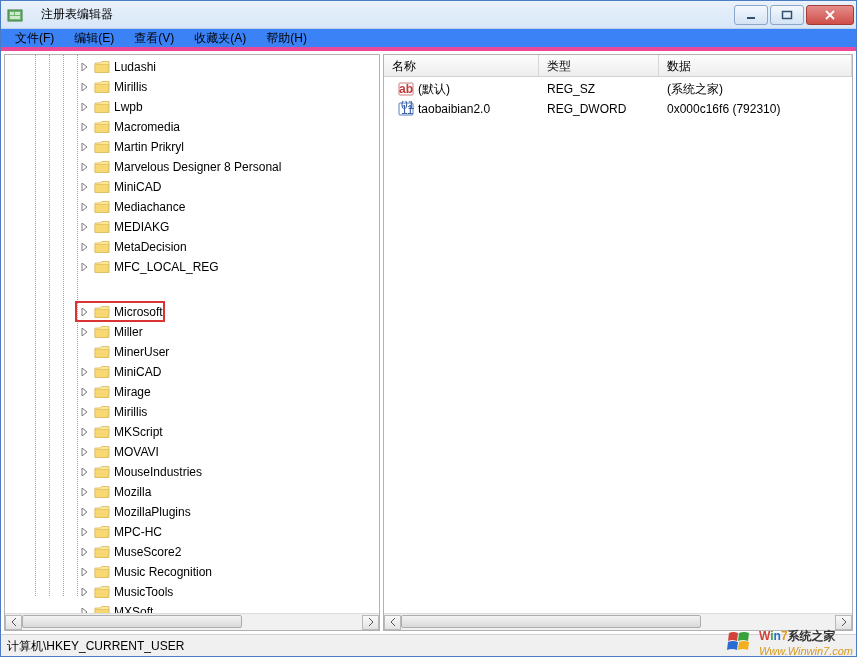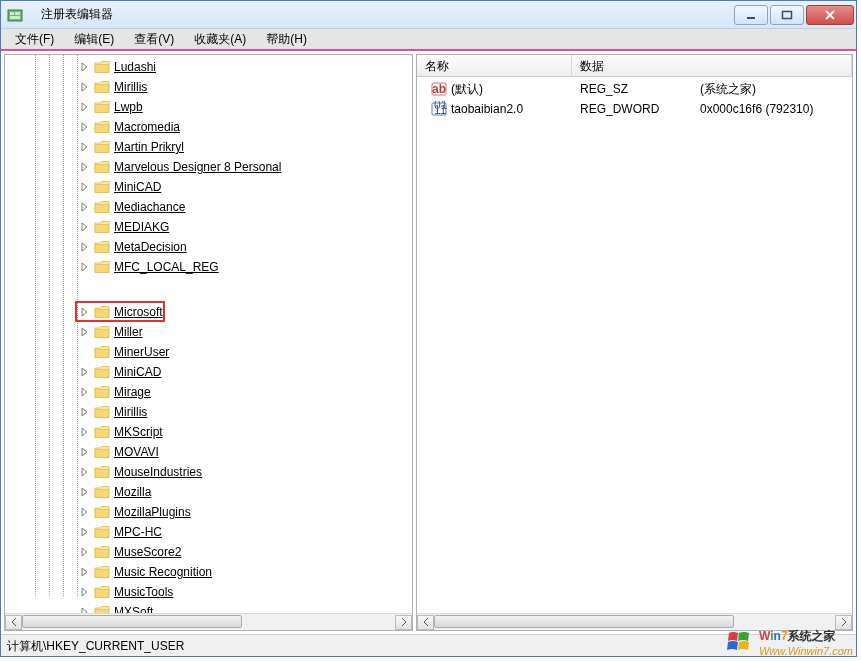--- a/index.html
+++ b/index.html
@@ -5,25 +5,25 @@
 * { margin: 0; padding: 0; box-sizing: border-box; font-family: "Microsoft YaHei", "Segoe UI", Tahoma, sans-serif; font-size: 12px; }
 body { background: #fff; width: 861px; height: 661px; overflow: hidden; position: relative; }
 .window { width: 857px; height: 657px; border: 1px solid #4b7bc0; background: #fff; display: flex; flex-direction: column; }
 .titlebar { height: 28px; background: linear-gradient(#eaf2fb, #d7e6f7); display: flex; align-items: center; padding: 0 2px 0 6px; border-bottom: 1px solid #bcd0e8; }
 .titlebar-icon svg { width: 16px; height: 16px; display: block; }
 .titlebar-title { margin-left: 18px; color: #000; flex: 0 0 auto; }
 .titlebar-spacer { flex: 1; }
 .win-btn { width: 34px; height: 20px; border: 1px solid #8aa6c9; border-radius: 3px; margin-left: 2px; display: flex; align-items: center; justify-content: center; background: linear-gradient(#f4f8fd,#d4e3f5); cursor: pointer; }
 .win-btn.close { width: 48px; background: linear-gradient(#e48d8a,#cf4e49); border-color: #a33b36; }
 .win-btn svg { width: 12px; height: 10px; display:block; }
-.menubar { height: 22px; background: #e5e5e5; border-bottom: 2px solid #ec4899; display: flex; align-items: center; padding: 0 4px; gap: 0; }
+.menubar { height: 22px; background: #3b82f6; border-bottom: 4px solid #ec4899; display: flex; align-items: center; padding: 0 4px; gap: 0; }
 .menu-item { padding: 3px 10px; cursor: pointer; }
 .client { flex: 1; display: flex; padding: 3px; gap: 3px; min-height: 0; }
 .pane { border: 1px solid #b1b1b1; background: #fff; position: relative; overflow: hidden; }
-.tree-pane { width: 409px; display:flex; flex-direction:column;text-decoration:underline;}
+.tree-pane { width: 376px; display:flex; flex-direction:column;}
 .list-pane { flex: 1; display:flex; flex-direction:column;}
 .tree-scroll { flex:1; overflow: hidden; position: relative; }
 .tree { padding: 2px 0 2px 4px; }
 .tree-row { display: flex; align-items: center; height: 20px; white-space: nowrap; cursor: pointer; }
 .tree-row .expander { width: 12px; height: 12px; margin-right: 3px; display:flex; align-items:center; justify-content:center; }
 .tree-row .expander svg { width: 8px; height: 8px; display:block; }
 .tree-row .folder-ico { width: 16px; height: 14px; margin-right: 4px; }
 .tree-row .label { color: #000; }
 .folder-svg { width:16px; height:14px; }
 .list-header { height: 22px; background: linear-gradient(#fdfdfd,#ededed); border-bottom: 1px solid #d1d1d1; display:flex; }
@@ -443,20 +443,21 @@
             <svg width="6" height="8">
               <path d="M1 0 L5 4 L1 8" fill="none" stroke="#555"></path>
             </svg>
           </div>
       </div>
     </div>
 
     <div class="pane list-pane">
       <div class="list-header">
         <div class="col col-name">名称</div>
+        <div class="col col-type">类型</div>
         <div class="col col-data">数据</div>
       </div>
       <div class="list-body" id="list-body">
           <div class="list-row">
             <div class="cell cell-name">
               <span class="val-ico"><svg viewBox="0 0 16 16">
                   <rect x="1" y="2" width="14" height="12" rx="1" fill="#fff" stroke="#c97c7c"></rect>
                   <text x="8" y="12" text-anchor="middle" font-size="9" fill="#c23b3b" font-weight="bold">ab</text>
                 </svg></span>
               <span>(默认)</span>

